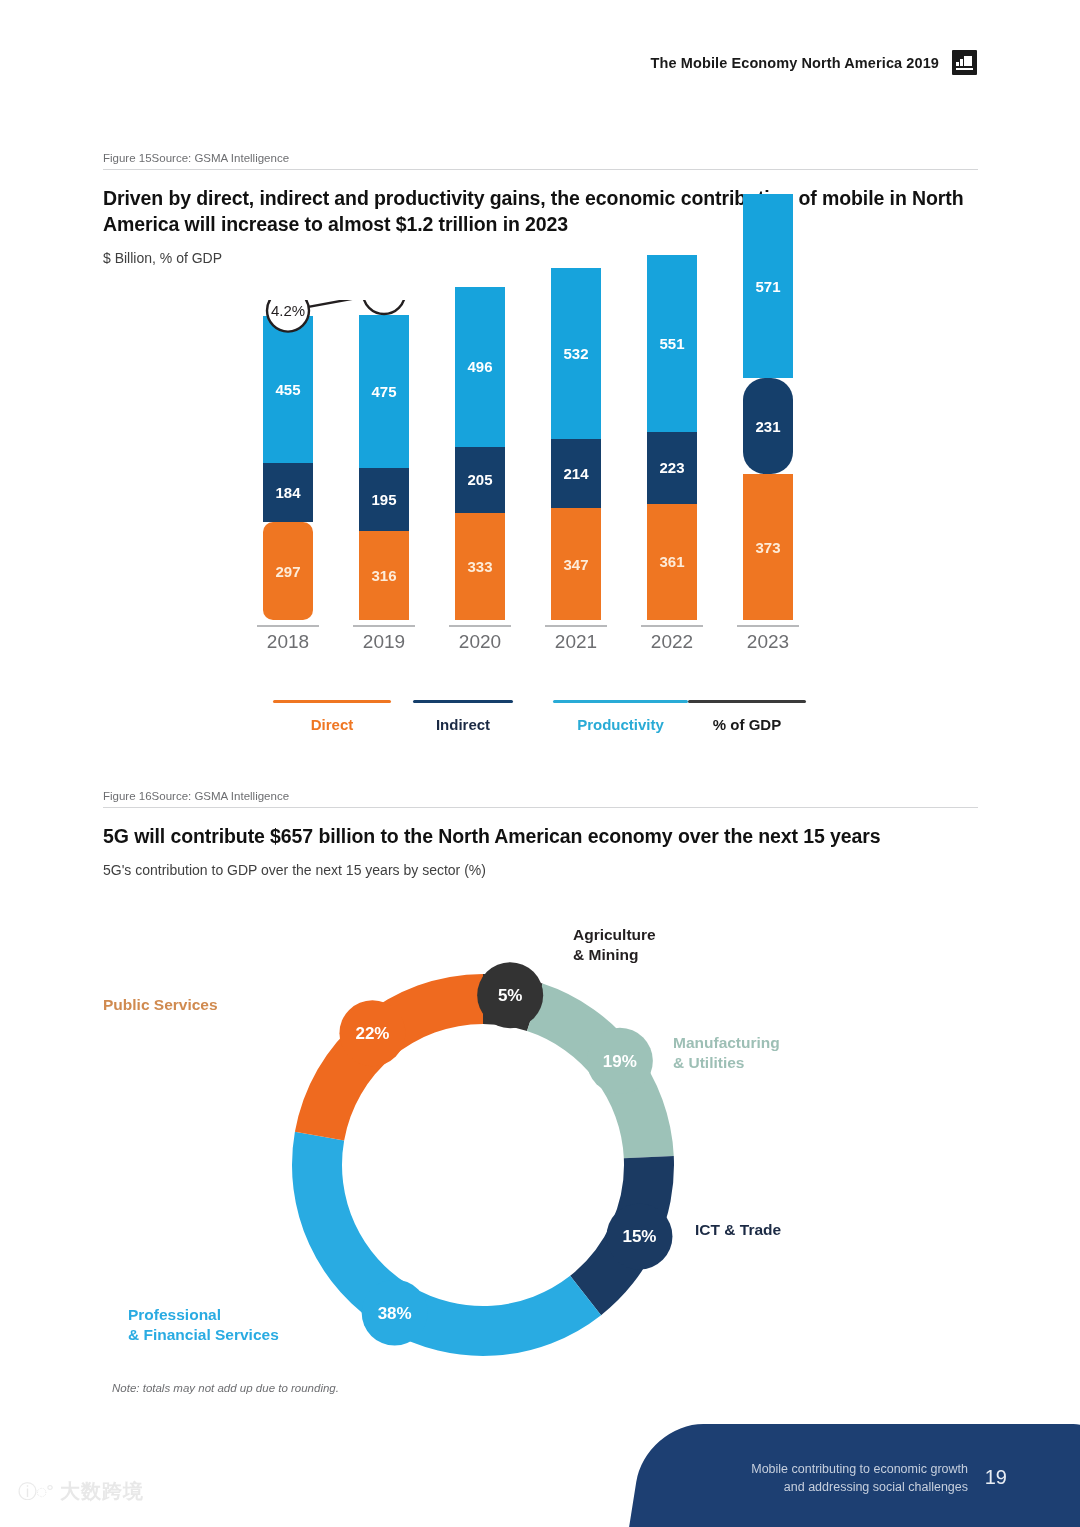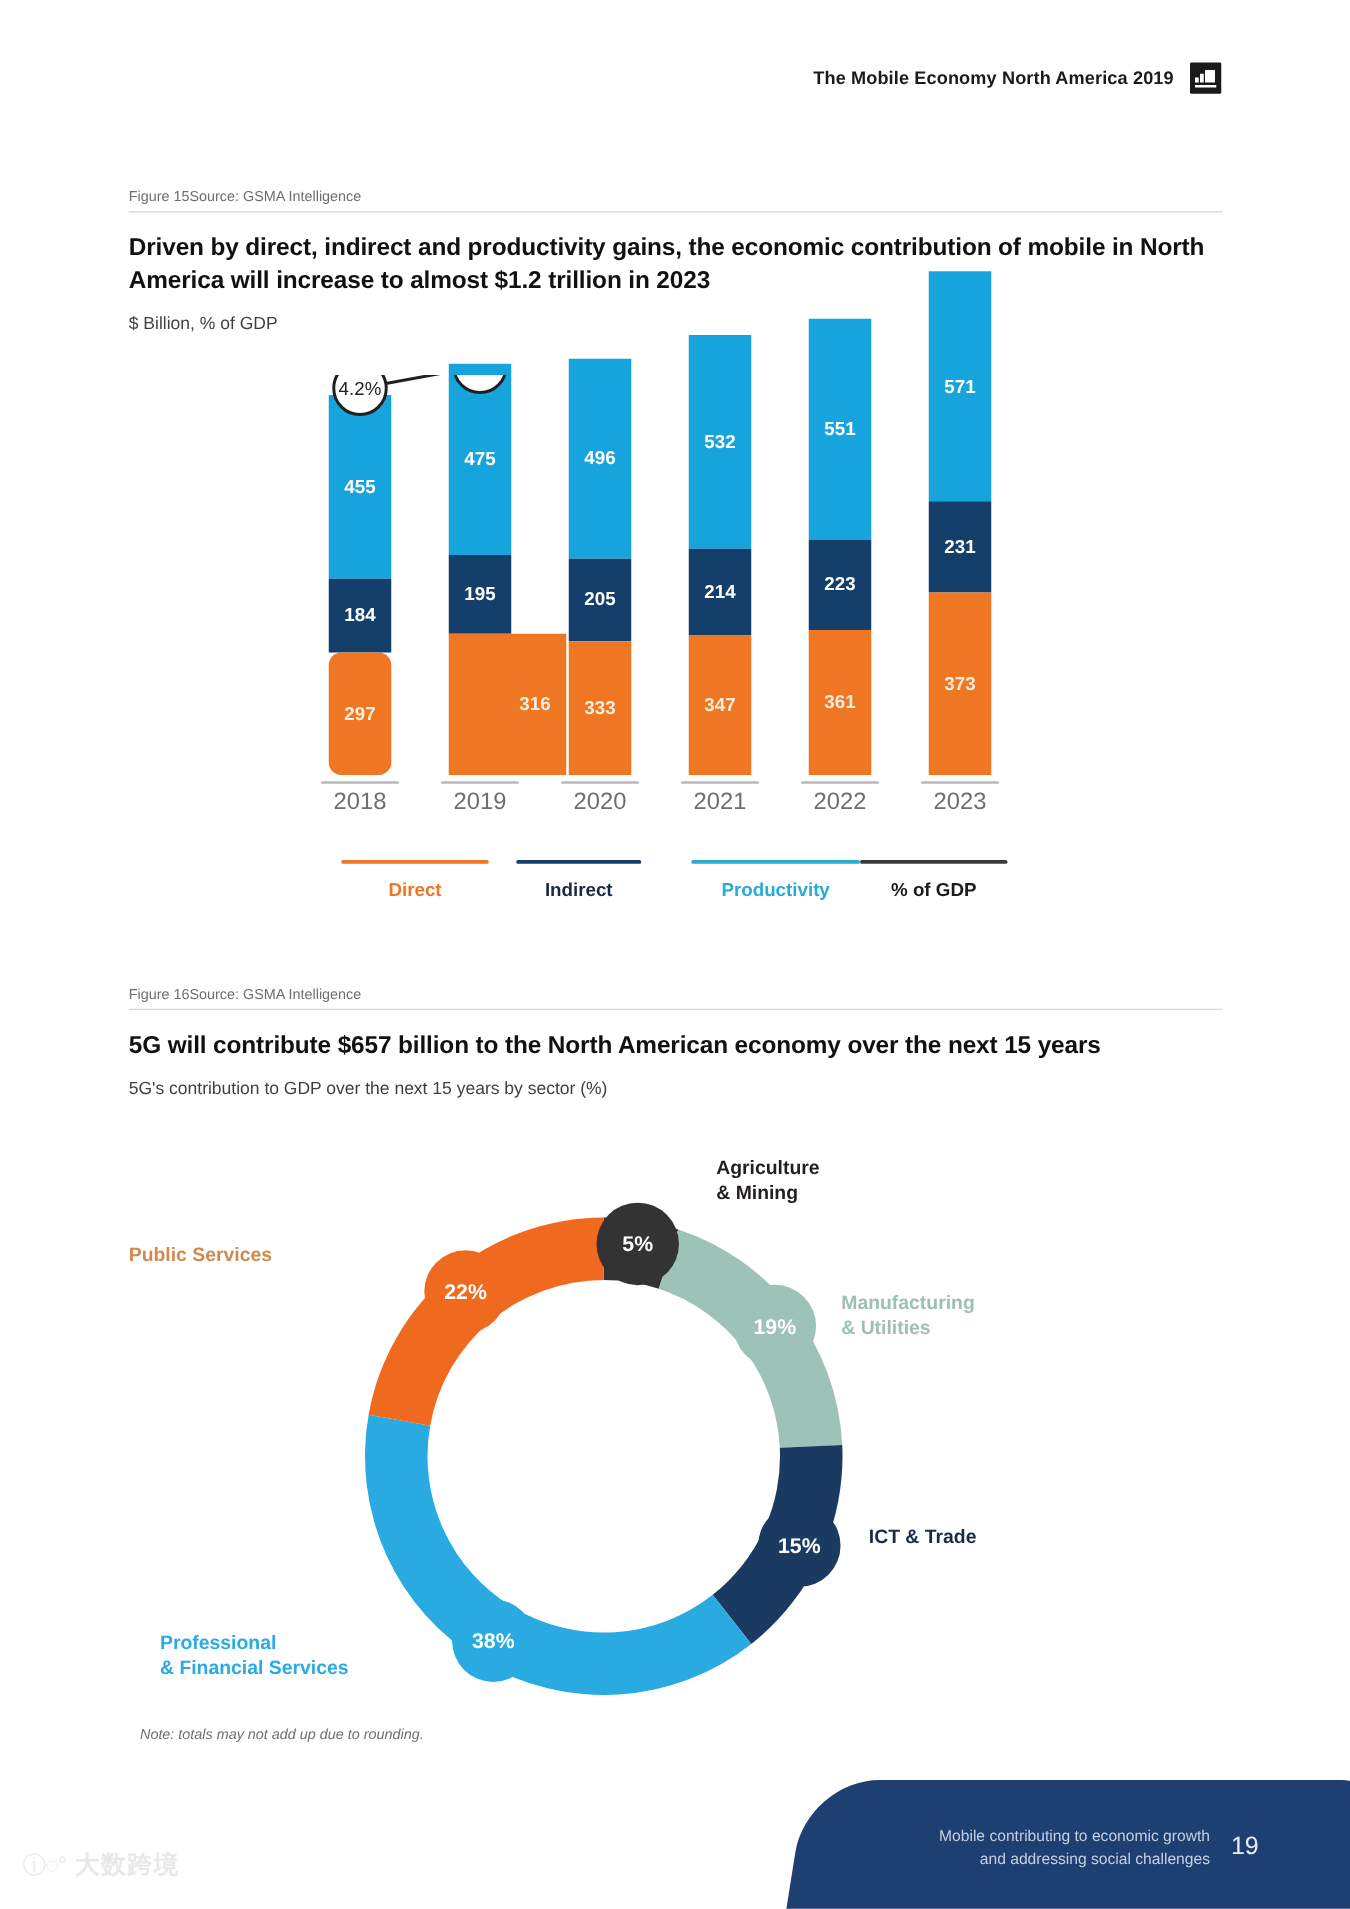--- a/index.html
+++ b/index.html
@@ -55,21 +55,21 @@
   .seg.ind span{color:#ffffff;}
   .seg.dir{background:#ef7622;}
   .seg.dir span{color:#fdecd9;}
   .tick{position:absolute;bottom:33px;width:62px;height:2px;background:#b8b9bb;margin-left:-6px;}
   .xlab{position:absolute;bottom:7px;width:62px;margin-left:-6px;text-align:center;
         font-size:19px;color:#6d6e71;}
   .gdp-svg{position:absolute;left:0;top:0;width:875px;height:360px;pointer-events:none;}
 
   
   .legend{position:absolute;left:103px;top:688px;width:875px;height:50px;}
-  .lg-item{position:absolute;top:0;}
+  .lg-item{position:absolute;top:12px;}
   .lg-rule{height:3px;border-radius:2px;}
   .lg-text{margin-top:13px;text-align:center;font-size:15px;font-weight:bold;}
 
   
   .donutwrap{position:absolute;left:103px;top:915px;width:875px;height:470px;}
   .donut-svg{position:absolute;left:0;top:0;width:875px;height:470px;}
   .dlabel{position:absolute;font-size:15.5px;font-weight:bold;line-height:1.28;}
   .note{position:absolute;left:112px;top:1382px;font-size:11.5px;color:#6d6e71;font-style:italic;}
 
   
@@ -131,21 +131,21 @@
         </div>
         <div class="tick" style="left: 160px;"></div>
         <div class="xlab" style="left: 160px;">2018</div>
         <div class="bar-group" style="left: 256px;">
           <div class="seg prod" style="height: 152.95px;">
             <span>475</span>
           </div>
           <div class="seg ind" style="height: 62.79px;">
             <span>195</span>
           </div>
-          <div class="seg dir" style="height: 113px; padding-left: 44px;">
+          <div class="seg dir" style="height: 89px;">
             <span>316</span>
           </div>
         </div>
         <div class="tick" style="left: 256px;"></div>
         <div class="xlab" style="left: 256px;">2019</div>
         <div class="bar-group" style="left: 352px;">
           <div class="seg prod" style="height: 159.712px;">
             <span>496</span>
           </div>
           <div class="seg ind" style="height: 66.01px;">
@@ -180,21 +180,21 @@
           <div class="seg dir" style="height: 116.242px;">
             <span>361</span>
           </div>
         </div>
         <div class="tick" style="left: 544px;"></div>
         <div class="xlab" style="left: 544px;">2022</div>
         <div class="bar-group" style="left: 640px;">
           <div class="seg prod" style="height: 183.862px;">
             <span>571</span>
           </div>
-          <div class="seg ind" style="height: 73px;">
+          <div class="seg ind" style="height: 96px; border-radius: 22px;">
             <span>231</span>
           </div>
           <div class="seg dir" style="height: 146px;">
             <span>373</span>
           </div>
         </div>
         <div class="tick" style="left: 640px;"></div>
         <div class="xlab" style="left: 640px;">2023</div>
       </div>
     <svg class="gdp-svg" id="gdpsvg" viewBox="0 0 875 360">

